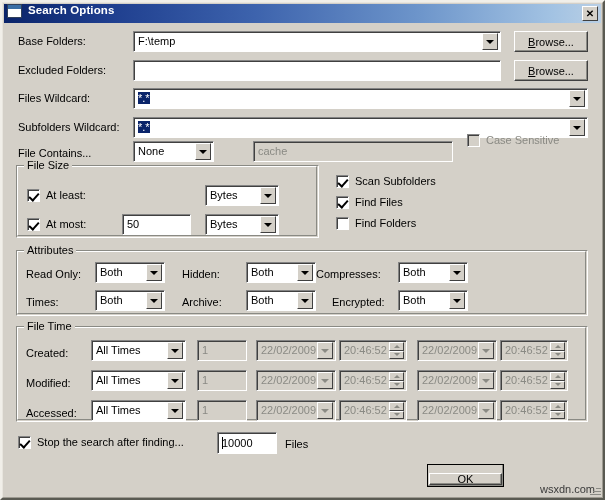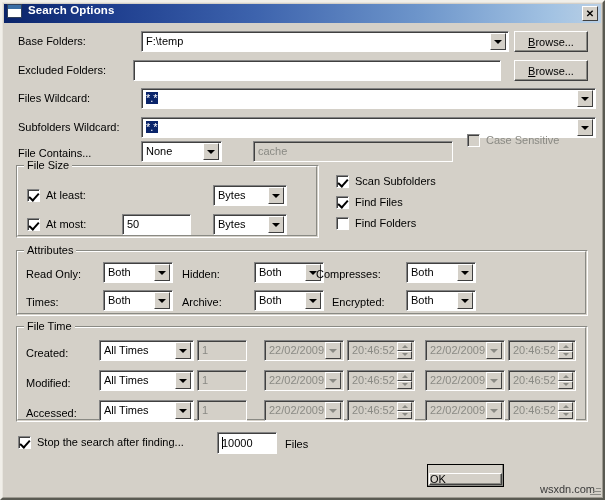--- a/index.html
+++ b/index.html
@@ -131,21 +131,20 @@
     box-sizing: border-box;
     background: #ffffff;
     height: 21px;
     border: 1px solid #848484;
     border-right-color: #ffffff;
     border-bottom-color: #ffffff;
     box-shadow: inset 1px 1px 0 #404040;
     display: flex;
     align-items: center;
     overflow: hidden;
-    margin-left: 8px;
   }
   .combo .val {
     flex: 1 1 auto;
     padding-left: 4px;
     line-height: 17px;
     white-space: nowrap;
     overflow: hidden;
   }
   .combo.disabled { background: #d4d0c8; }
   .combo.disabled .val { color: #8a8a84; }
@@ -225,21 +224,21 @@
   .button.default .inner {
     position: absolute;
     left: 1px; top: 1px; right: 1px; bottom: 1px;
     border-top: 1px solid #ffffff;
     border-left: 1px solid #ffffff;
     border-right: 1px solid #404040;
     border-bottom: 1px solid #404040;
     box-shadow: inset -1px -1px 0 #8a8a84;
     display: flex;
     align-items: center;
-    justify-content: flex-start;
+    justify-content: center;
     margin-top: 7px;
   }
   .acc { text-decoration: underline; }
 
   .groupbox {
     position: absolute;
     box-sizing: border-box;
     border: 1px solid #ffffff;
     border-top-color: #8a8a84;
     border-left-color: #8a8a84;

